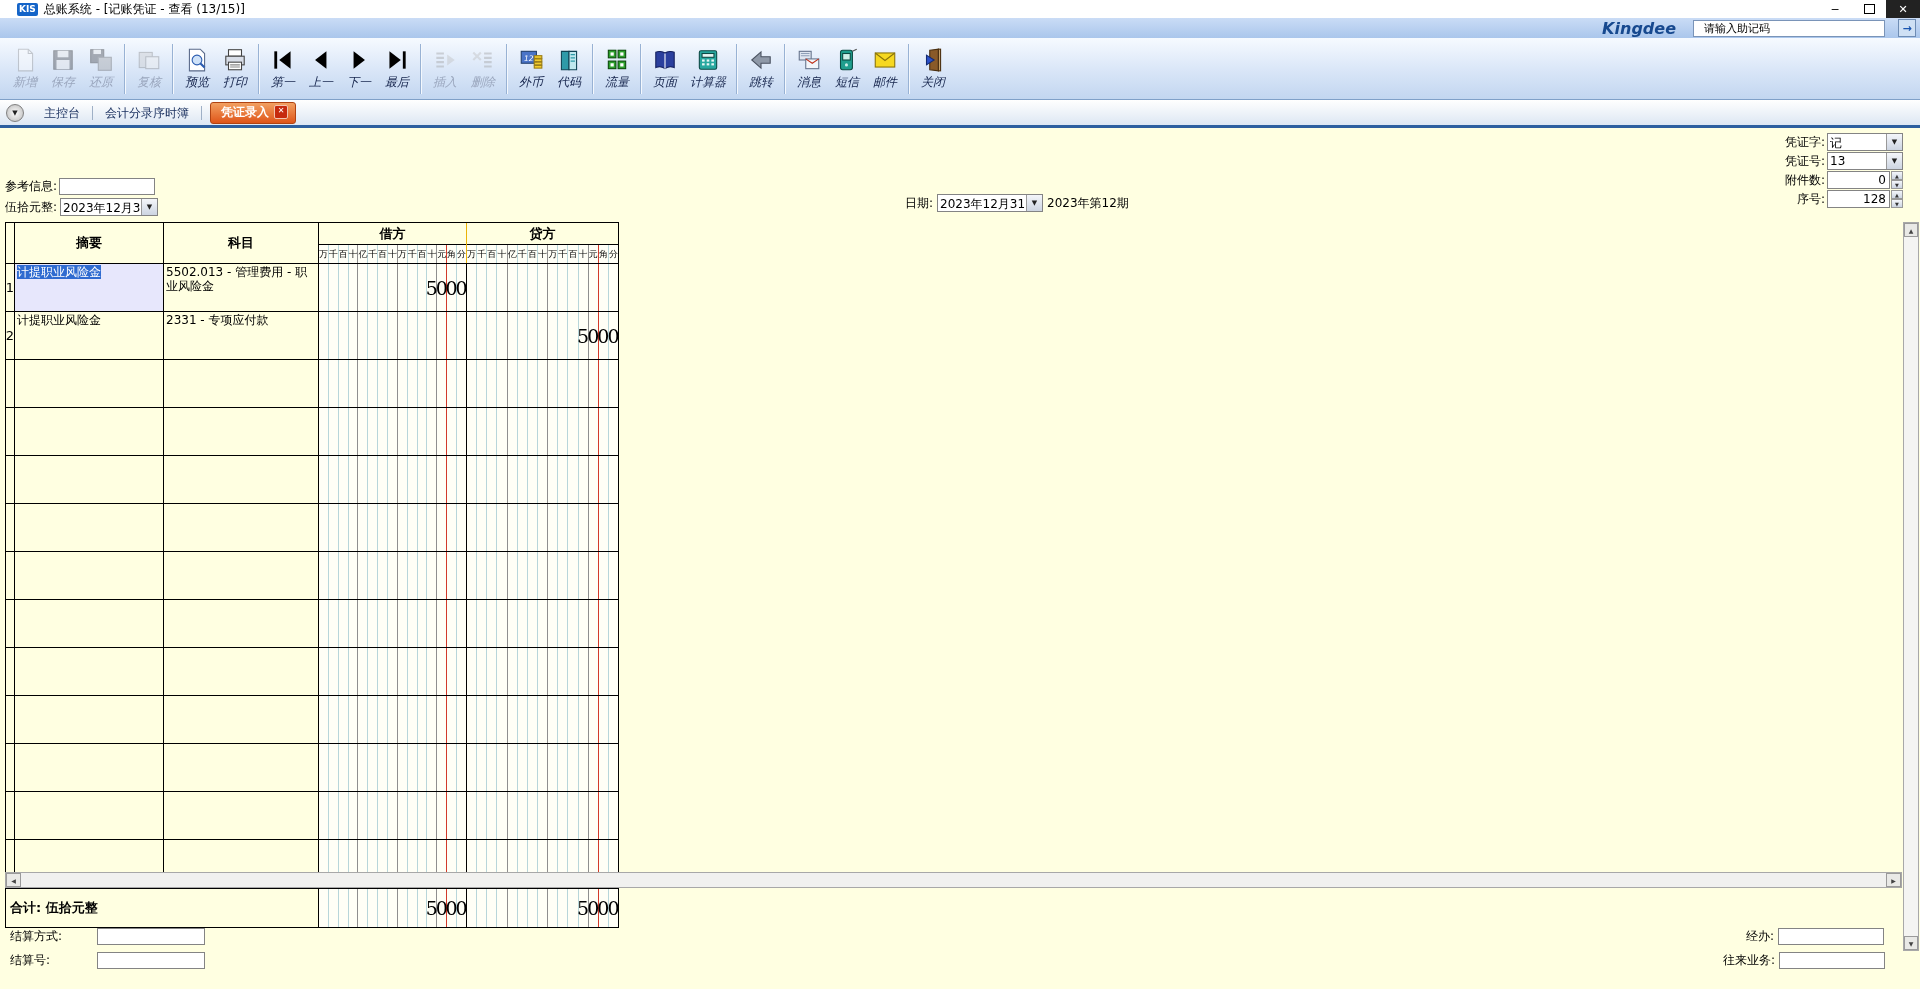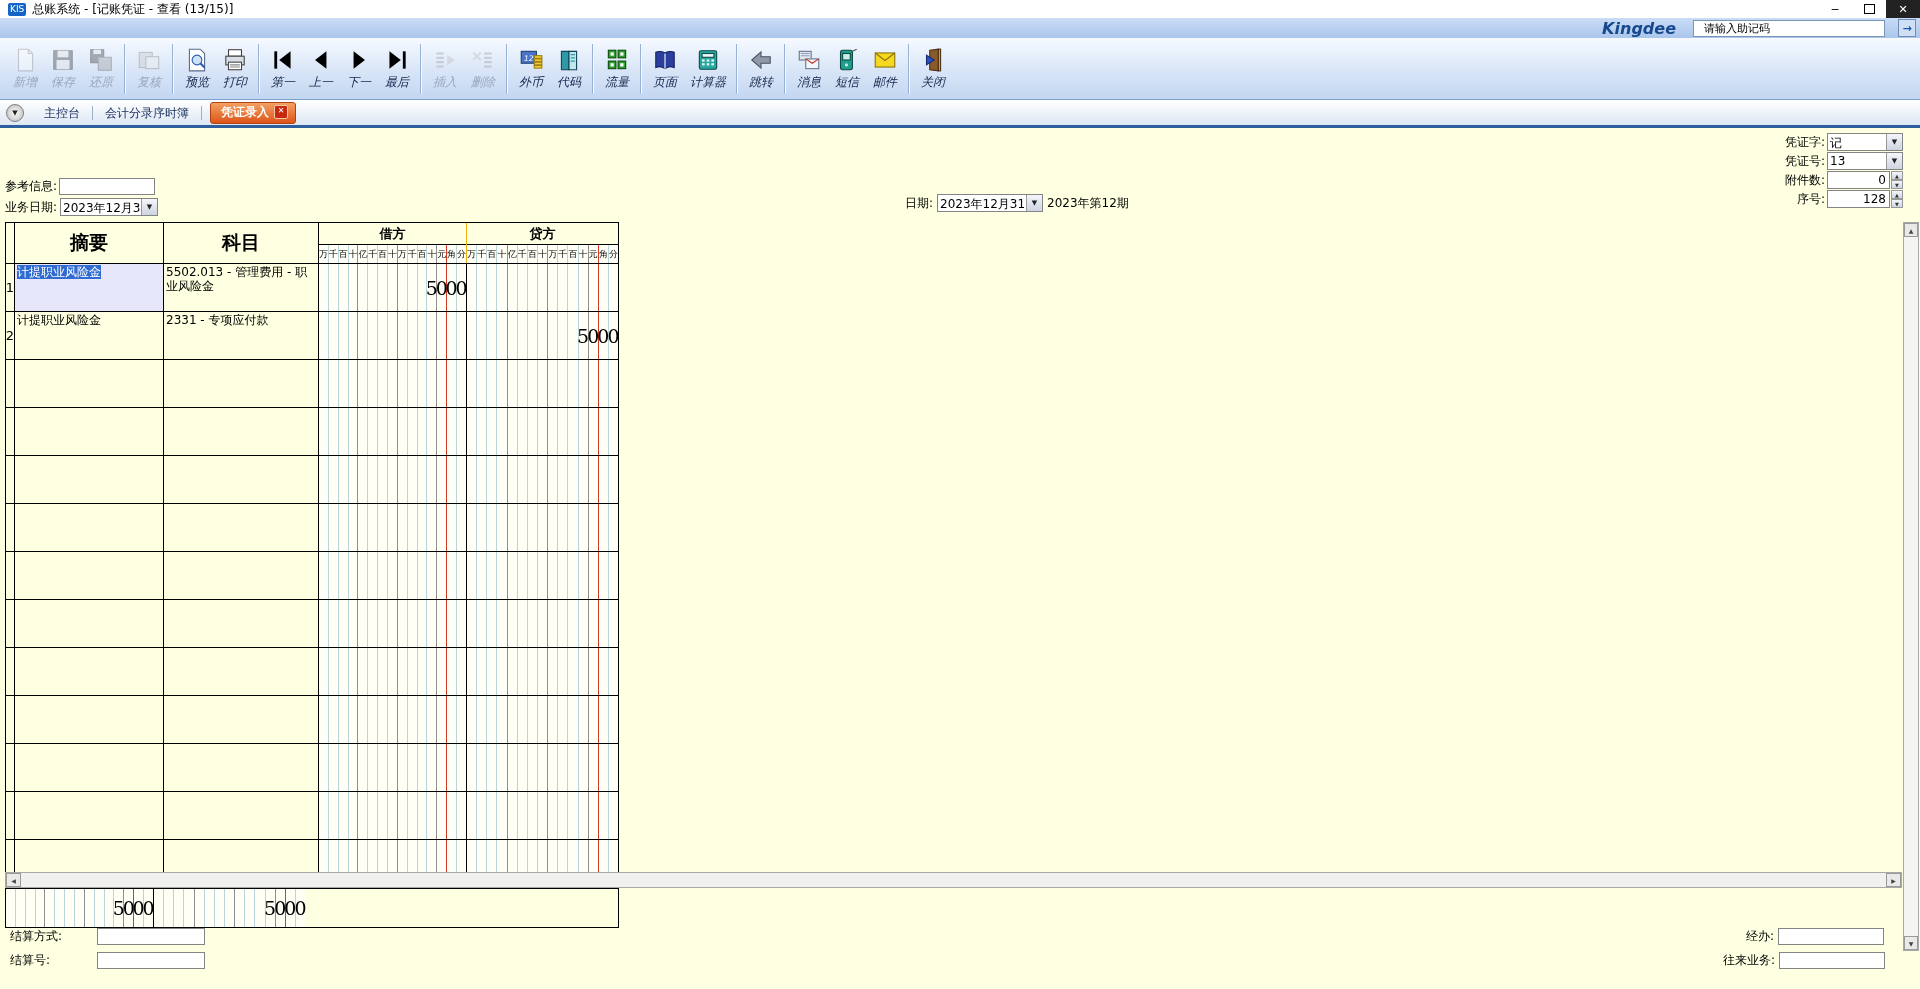--- a/index.html
+++ b/index.html
@@ -1,22 +1,22 @@
 <!DOCTYPE html>
 <html><head>
 <meta charset="utf-8">
 <style>
   html,body{margin:0;padding:0;background:#8a8a8a;}
   #app{position:relative;width:1920px;height:989px;background:#ffffe1;overflow:hidden;
        font-family:"DejaVu Sans","Liberation Sans",sans-serif;font-size:12px;color:#000;}
   
   #titlebar{position:absolute;left:0;top:0;width:1920px;height:18px;background:#ffffff;
             display:flex;align-items:center;border-bottom:1px solid #e0e0e0;}
-  #kis-badge{display:inline-block;margin-left:8px;padding:0 2px;height:13px;line-height:13px;
-             background:#1464c8;color:#fff;font-size:9px;font-weight:normal;border-radius:2px;}
+  #kis-badge{display:inline-block;margin-left:17px;padding:0 2px;height:13px;line-height:13px;
+             background:#1464c8;color:#fff;font-size:9px;font-weight:bold;border-radius:2px;}
   #title-text{margin-left:6px;font-size:12px;}
   #win-btns{position:absolute;right:0;top:0;height:18px;display:flex;}
   .win-btn{width:34px;height:18px;display:flex;align-items:center;justify-content:center;font-size:11px;color:#000;}
   .win-btn.max span{display:inline-block;width:9px;height:8px;border:1px solid #000;}
   .win-btn.close{background:#222;color:#fff;}
   
   #menubar{position:absolute;left:0;top:18px;width:1920px;height:20px;
            background:linear-gradient(#cadcf6,#aac6ec);display:flex;align-items:center;}
   .menu-item{padding:0 11px;line-height:20px;}
   #brand-area{position:absolute;right:4px;top:0;height:20px;display:flex;align-items:center;gap:13px;}
@@ -75,21 +75,21 @@
   #right-fields{position:absolute;right:17px;top:5px;display:flex;flex-direction:column;gap:1px;}
   .rf-row{display:flex;align-items:center;justify-content:flex-end;height:18px;margin-left:9px;}
   .rf-row .lbl{margin-right:2px;}
   .rf-ctl{width:76px;}
   
   #grid-frame{position:absolute;left:5px;top:94px;width:612px;height:648px;border:1px solid #000;
               box-sizing:content-box;background:#fffff6;}
   #grid-header{display:flex;height:40px;border-bottom:1px solid #000;background:#ffffe1;}
   .c0{width:9px;} .c1{width:149px;} .c2{width:155px;} .c3{width:148px;} .c4{width:151px;}
   .hcell{border-right:1px solid #000;box-sizing:border-box;display:flex;align-items:center;justify-content:center;
-         font-weight:bold;font-size:19px;}
+         font-weight:bold;font-size:13px;}
   .hcell:last-child{border-right:none;}
   .hamount{display:flex;flex-direction:column;border-right:1px solid #eab308;box-sizing:border-box;}
   .hamount:last-child{border-right:none;}
   .hamount .hlabel{height:21px;border-bottom:1px solid #000;display:flex;align-items:center;justify-content:center;
                    font-weight:bold;font-size:13px;}
   .dh{display:flex;flex:1;background:#fffff6;}
   .dh .dcell{font-size:9px;overflow:visible;white-space:nowrap;}
   .dcell{flex:1 1 0;border-right:1px solid #b8d6da;box-sizing:border-box;display:flex;
          align-items:center;justify-content:center;min-width:0;}
   .dcell.g{border-right-color:#8f8f8f;}
@@ -380,21 +380,21 @@
       </div>
   </div>
 
   <div id="main">
 
     <div id="ref-row">
       <span class="lbl">参考信息:</span>
       <input id="ref-input" class="tinput" value="" style="">
     </div>
     <div id="bizdate-row">
-      <span class="lbl">业务日期:</span>
+      <span class="lbl">伍拾元整:</span>
       <div id="bizdate-combo" class="combo">
         <span class="cv">2023年12月31日</span>
         <span class="cb">▼</span>
       </div>
     </div>
     <div id="date-row">
       <span class="lbl">日期:</span>
       <div id="date-combo" class="combo">
         <span class="cv">2023年12月31日</span>
         <span class="cb">▼</span>
@@ -1011,20 +1011,21 @@
           </div>
         </div>
     </div>
 
     <div id="hscroll">
       <div class="sbtn">◀</div>
       <div class="sbtn">▶</div>
     </div>
 
     <div id="total-row">
+      <div id="total-label">合计: 伍拾元整</div>
       <div class="total-digits digits c3" id="total-debit">
           <div class="dcell"></div>
           <div class="dcell"></div>
           <div class="dcell"></div>
           <div class="dcell g"></div>
           <div class="dcell"></div>
           <div class="dcell"></div>
           <div class="dcell"></div>
           <div class="dcell g"></div>
           <div class="dcell"></div>

